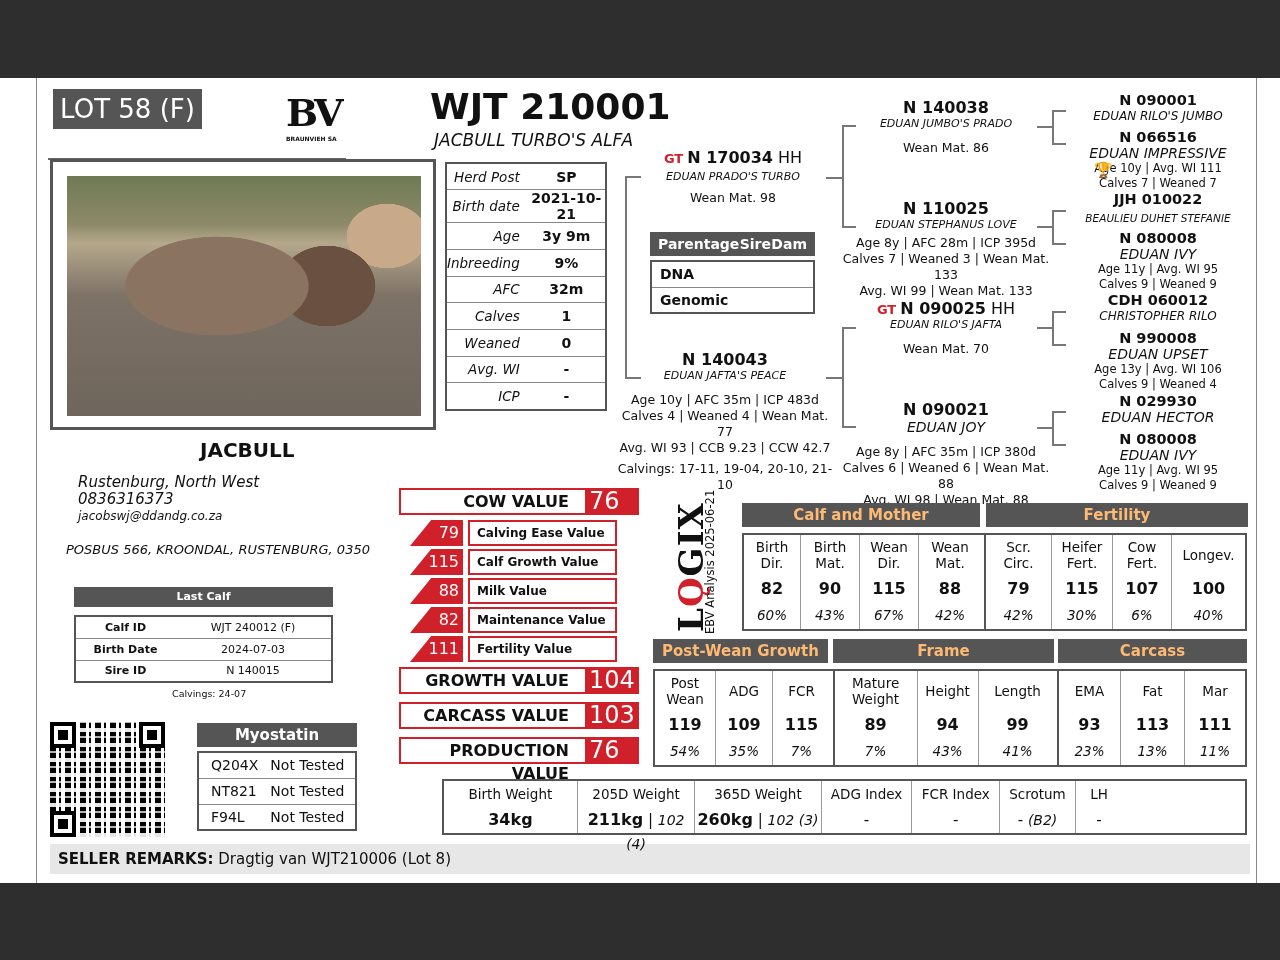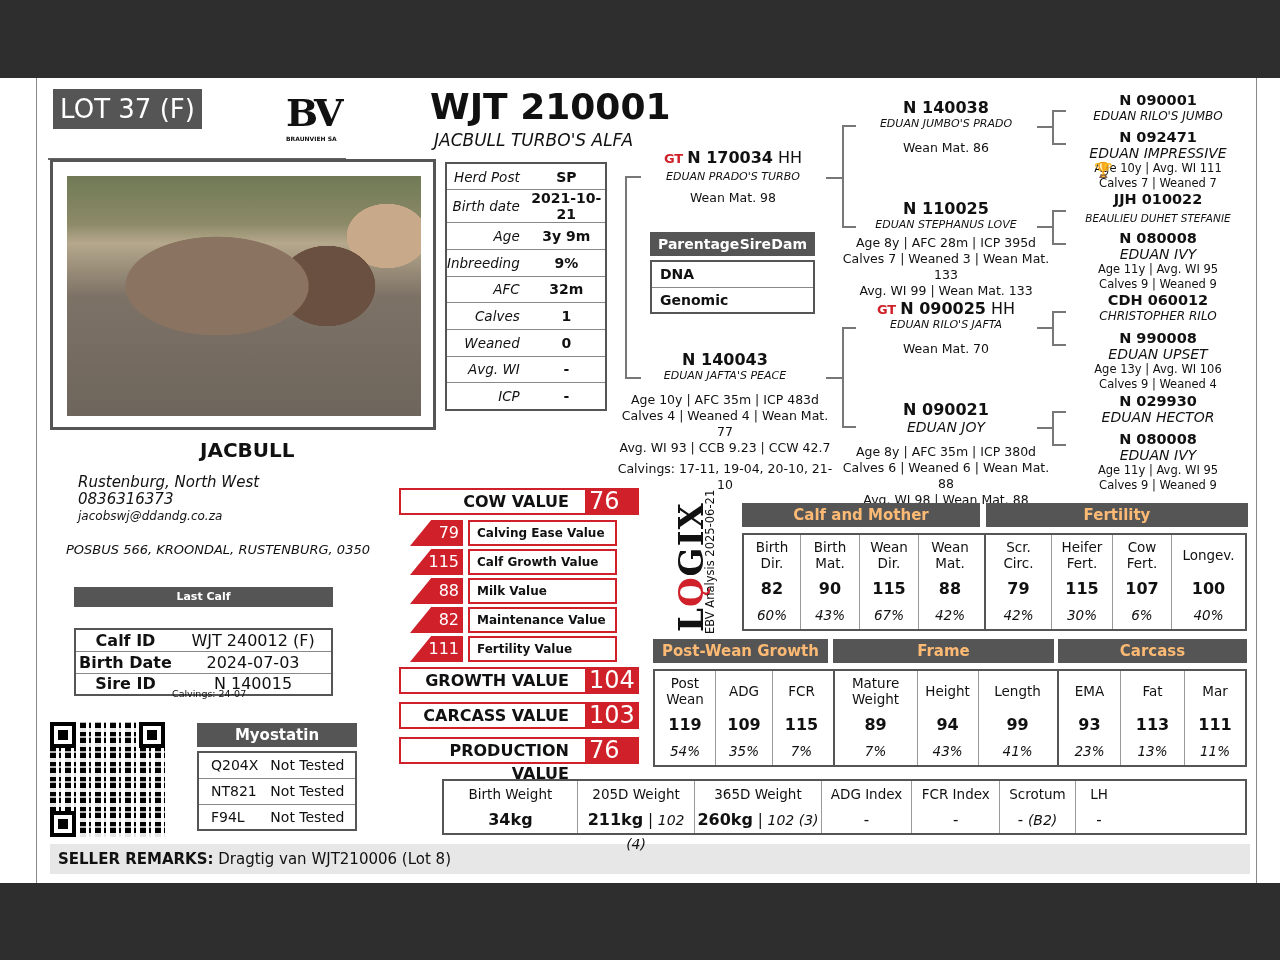--- a/index.html
+++ b/index.html
@@ -27,21 +27,21 @@
   .info-table td { border-bottom: 1.5px solid #888; height: 26.7px; }
   .info-table td.k { font-style: italic; text-align: right; padding-right: 8px; width: 74px; font-size: 13.5px; }
   .info-table td.v { text-align: center; font-weight: 600; }
   .owner { left: 200px; top: 438px; font-size: 20px; font-weight: 600; }
   .contact { left: 78px; top: 474px; font-style: italic; font-size: 15px; line-height: 17px; }
   .contact .email { font-size: 12px; }
   .address { left: 66px; top: 542px; font-style: italic; font-size: 13px; }
   .lastcalf { left: 74px; top: 587px; width: 259px; }
   .hdr { background: #555; color: #fff; text-align: center; }
   .lastcalf .hdr { height: 20px; line-height: 20px; font-size: 11px; font-weight: 600; }
-  .lastcalf table { width: 100%; border: 2.5px solid #555; border-collapse: collapse; margin-top: 21px; font-size: 16px; }
+  .lastcalf table { width: 100%; border: 2.5px solid #555; border-collapse: collapse; margin-top: 8px; font-size: 11px; }
   .lastcalf td { height: 22px; border-bottom: 1.5px solid #888; text-align: center; }
   .lastcalf td.k { font-weight: 600; width: 100px; }
   .calvings-small { left: 172px; top: 688px; font-size: 9.5px; }
   .qr { left: 50px; top: 722px; width: 115px; height: 115px;
     background:
       repeating-linear-gradient(90deg, #000 0 6px, #fff 6px 9px, #000 9px 11px, #fff 11px 15px),
       #000;
     -webkit-mask: none; }
   .qr::before { content: ""; position: absolute; inset: 0;
     background: repeating-linear-gradient(0deg, rgba(255,255,255,0.9) 0 4px, transparent 4px 9px, rgba(255,255,255,0.7) 9px 11px, transparent 11px 15px); }
@@ -104,21 +104,21 @@
   .weights .wv { font-size: 15px; height: 24px; line-height: 24px; }
   .weights .wv b { font-weight: 600; font-size: 16px; }
   .weights .wv i { font-size: 14px; }
 </style>
 </head>
 <body>
 
 <div class="bar-top"></div>
 <div class="card"></div>
 
-<div class="abs lot">LOT 37 (F)</div>
+<div class="abs lot">LOT 58 (F)</div>
 <div class="abs logo">
   <div class="bv">BV</div>
   <div class="sub">BRAUNVIEH SA</div>
 </div>
 <div class="abs rule"></div>
 <div class="abs title">WJT 210001</div>
 <div class="abs subtitle">JACBULL TURBO'S ALFA</div>
 
 <div class="abs photo-frame">
   <div class="photo"></div>
@@ -307,21 +307,21 @@
   <div class="st" style="margin-top:9px">Age 8y | AFC 35m | ICP 380d</div>
   <div class="st">Calves 6 | Weaned 6 | Wean Mat. 88</div>
   <div class="st">Avg. WI 98 | Wean Mat. 88</div>
 </div>
 
 <div class="ggp" style="left:1078px;top:92px">
   <div class="id">N 090001</div>
   <div class="nm">EDUAN RILO'S JUMBO</div>
 </div>
 <div class="ggp" style="left:1078px;top:129px">
-  <div class="id">N 092471</div>
+  <div class="id">N 066516</div>
   <div class="nm lg">EDUAN IMPRESSIVE</div>
   <div class="st" style="position:relative"><span style="position:absolute;left:16px;top:2px;color:#e0a000;font-size:15px">🏆</span><span>Age 10y | Avg. WI 111</span></div>
   <div class="st">Calves 7 | Weaned 7</div>
 </div>
 <div class="ggp" style="left:1078px;top:191px">
   <div class="id">JJH 010022</div>
   <div class="nm" style="font-size:10.5px;margin-top:3px">BEAULIEU DUHET STEFANIE</div>
 </div>
 <div class="ggp" style="left:1078px;top:230px">
   <div class="id">N 080008</div>

